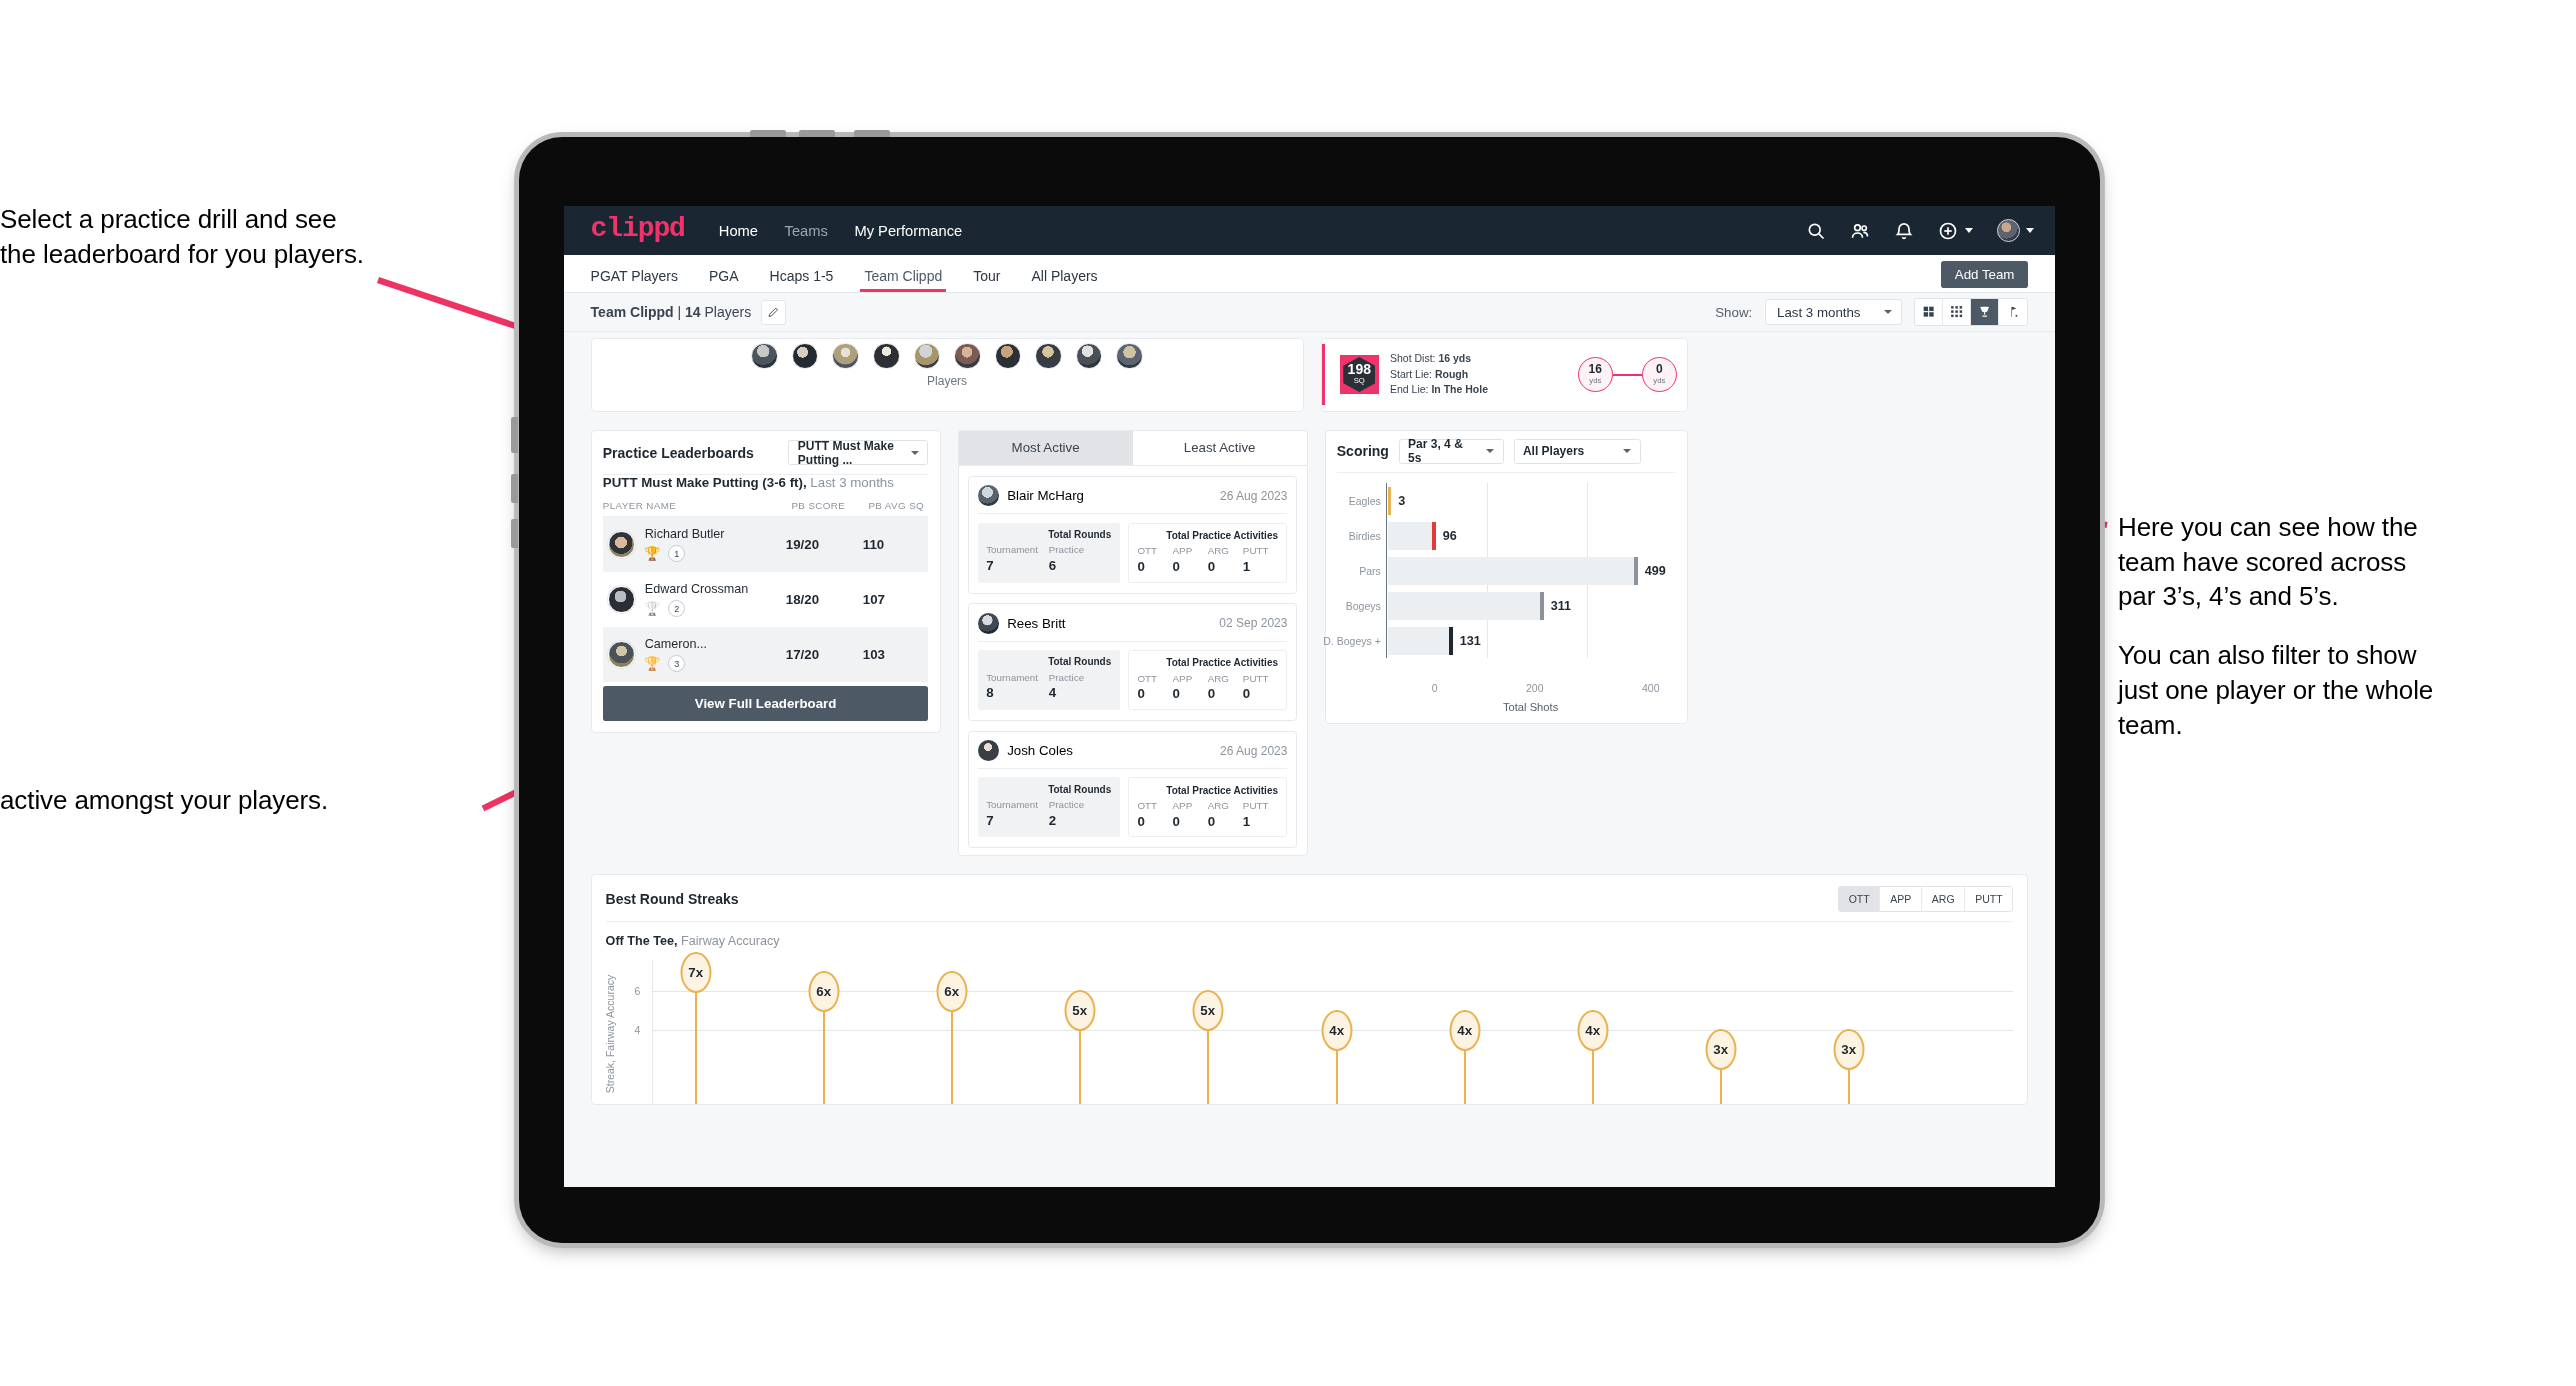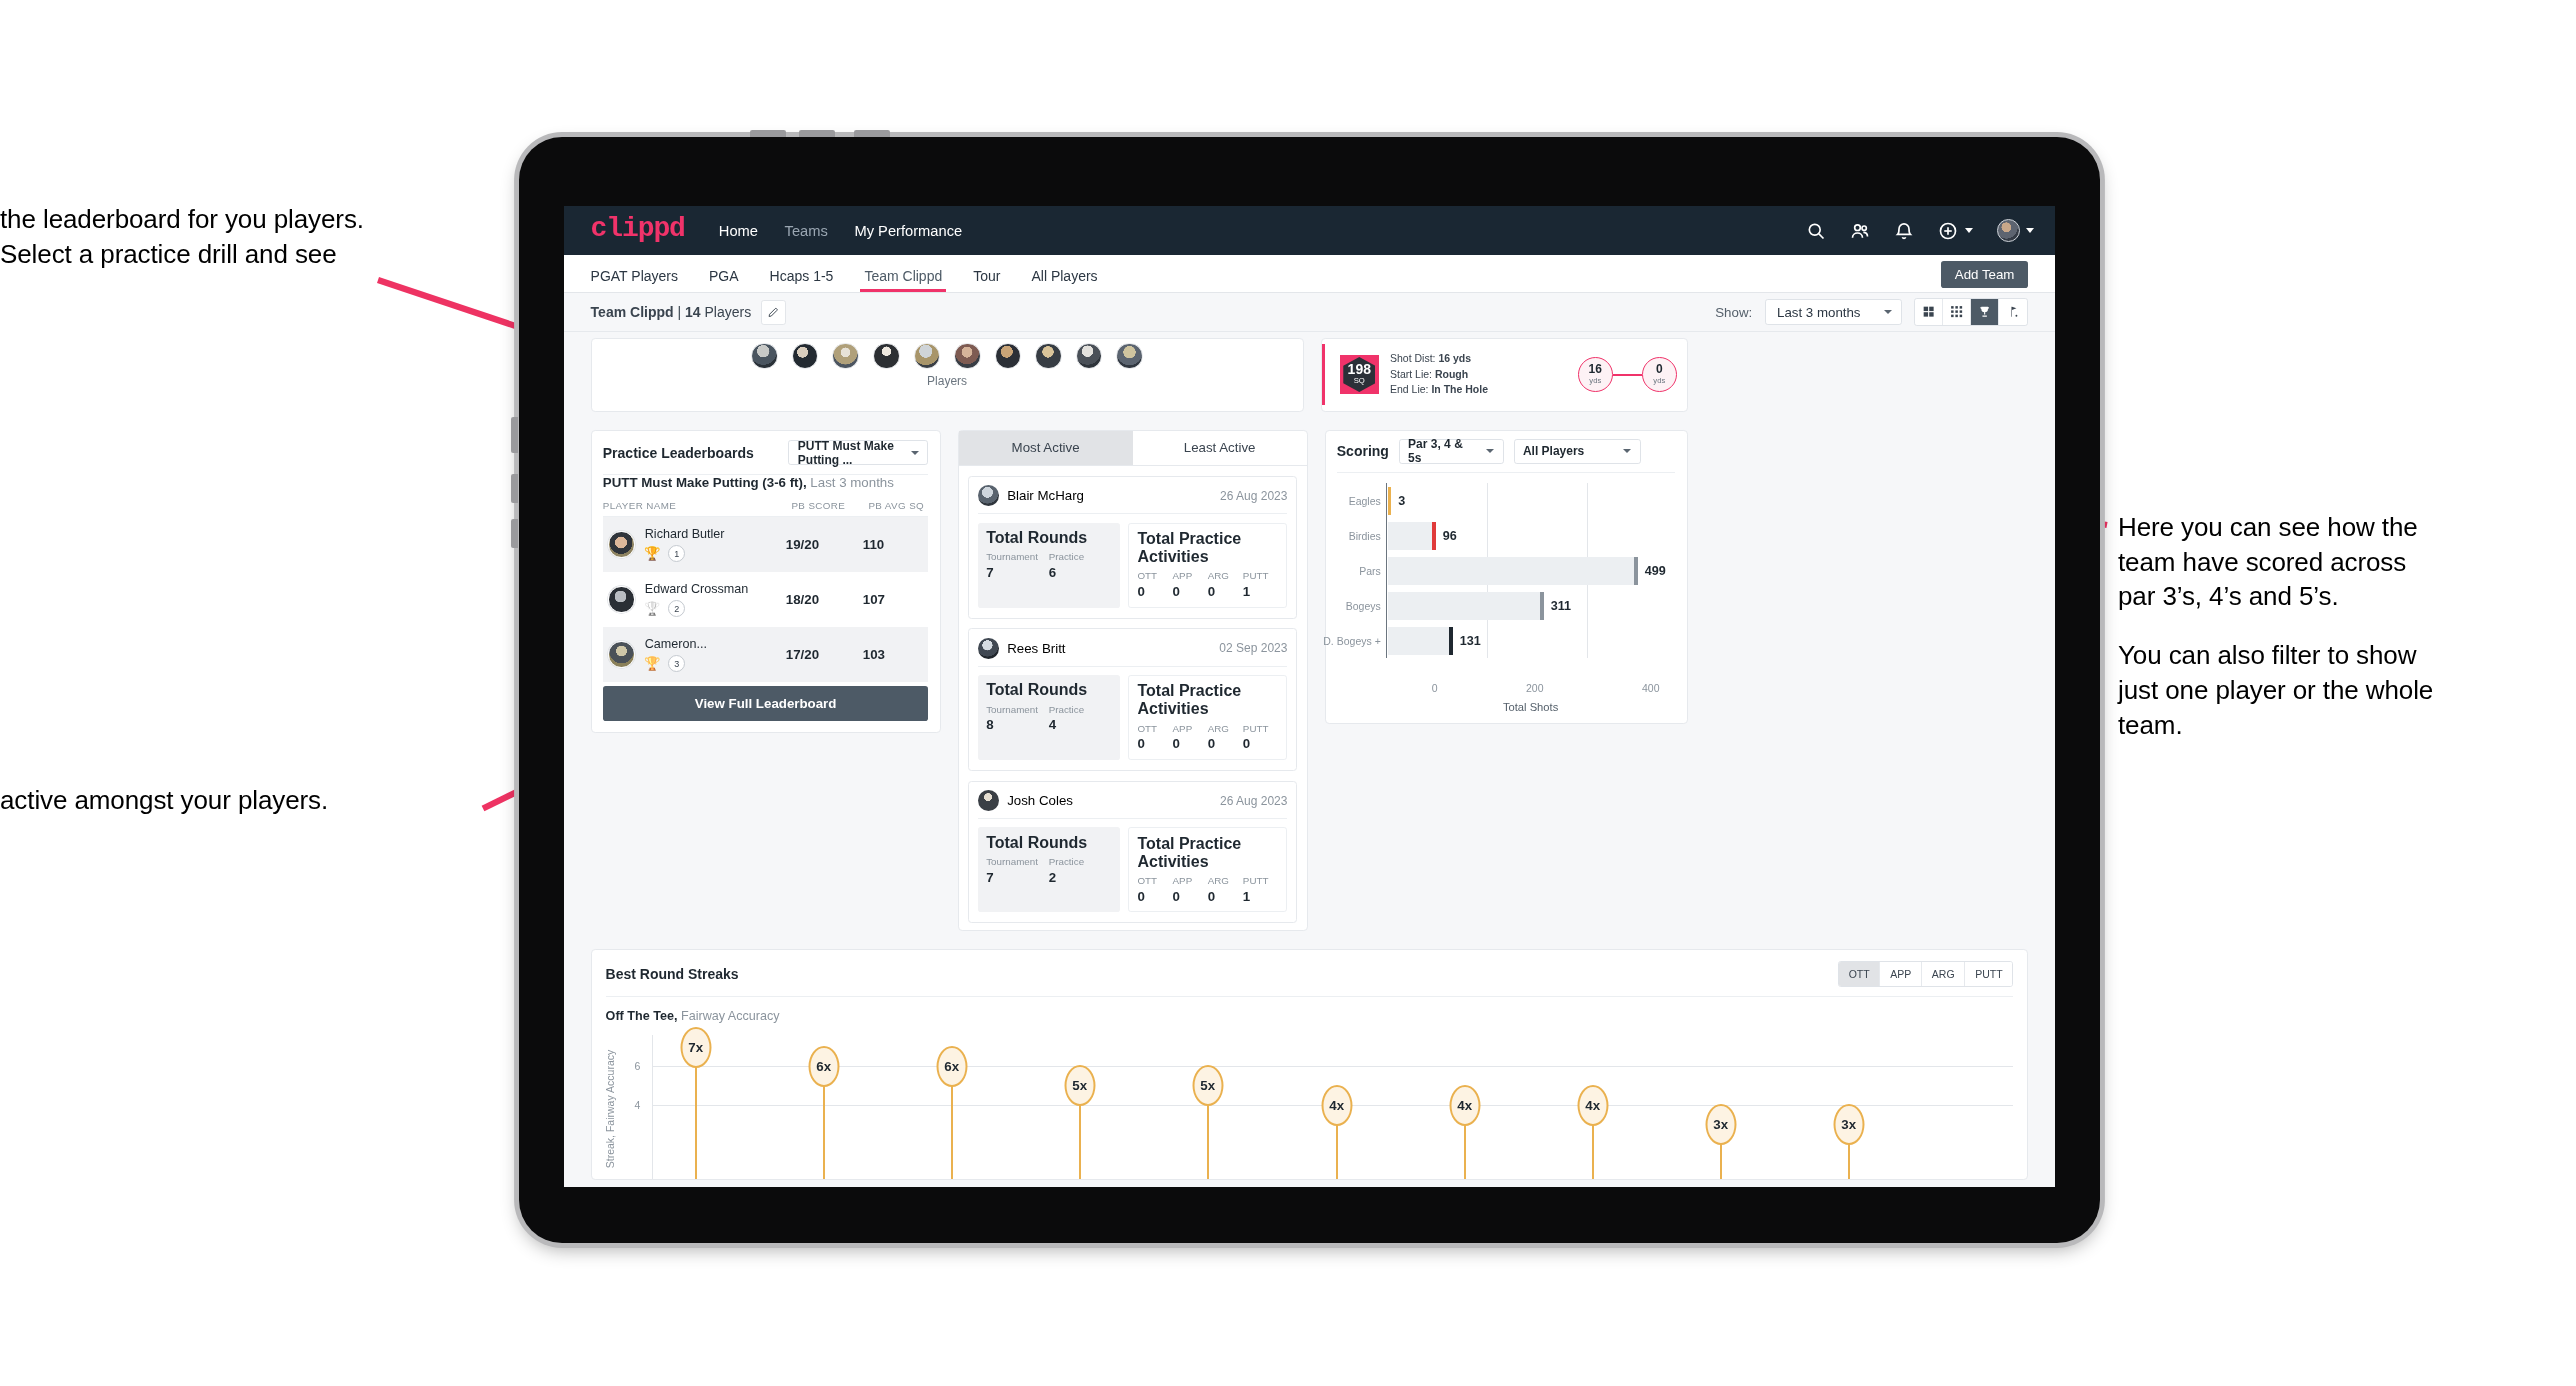--- a/index.html
+++ b/index.html
@@ -175,21 +175,21 @@
   .act-tab { flex:1; text-align:center; padding: 9.8px 0; font-size:13.3px; color:#3a444f; }
   .act-tab.on { background:#e1e3e6; }
   .act-item { margin: 9.8px 9.8px 0 9.8px; border:0.7px solid #e6e9ed; border-radius:3.5px; padding: 8.4px 8.4px 9.8px 8.4px; }
   .act-top { display:flex; align-items:center; padding-bottom: 7px; border-bottom:0.7px solid #eceff2;}
   .act-av { width:21px;height:21px;border-radius:50%;}
   .act-nm { margin-left: 8.4px; font-size:13.3px; color:#000000; }
   .act-dt { margin-left:auto; font-size:12px; color:#8b949d; }
   .act-bod { display:flex; gap: 8.4px; margin-top: 8.4px; }
   .box-a { flex: 1.05; background:#f1f2f4; border-radius:2.8px; padding: 6.3px 8.4px 7.7px 8.4px; }
   .box-b { flex: 1.18; border:0.7px solid #eceff2; border-radius:2.8px; padding: 6.3px 8.4px 7.7px 8.4px; }
-  .bx-t { font-size:16px; font-weight:700; color:#1f2830; }
+  .bx-t { font-size:10px; font-weight:700; color:#1f2830;text-align:right; }
   .bx-cols { display:flex; margin-top: 4.2px; }
   .bx-c { flex:1; }
   .bx-l { font-size:9.8px; color:#8b949d; }
   .bx-v { font-size:13.3px; font-weight:700; color:#1f2830; margin-top: 2.8px; }
 
   
   .sc-card { background:#fff; border:0.7px solid #e6e9ed; border-radius:4.2px; padding: 8.4px 11.2px 9.8px 11.2px; }
   .sc-head { display:flex; align-items:center; gap: 9.8px; padding-bottom: 8.4px; border-bottom:0.7px solid #eceff2;}
   .sc-title { font-size:14px; font-weight:700; color:#1f2830; }
   .sc-sel { background:#fff; border:0.7px solid #dfe3e8; border-radius:2.8px; height:25px;
@@ -234,22 +234,22 @@
           width: 31px; height: 41px; border-radius:50%; border:2.1px solid #eab14f; background:#fdf3e3;
           display:flex; align-items:center; justify-content:center;
           font-size:13.3px; font-weight:700; color:#1f2830; }
 </style>
 </head>
 <body>
 
 <div class="page">
 
   <div class="anno" id="anno-tl">
+    <div>Select a practice drill and see</div>
     <div>the leaderboard for you players.</div>
-    <div>Select a practice drill and see</div>
   </div>
   <div class="anno" id="anno-bl">
     <div>active amongst your players.</div>
   </div>
   <div class="anno" id="anno-r">
     <div>Here you can see how the</div>
     <div>team have scored across</div>
     <div>par 3’s, 4’s and 5’s.</div>
     <div style="height:0.95em"></div>
     <div>You can also filter to show</div>

